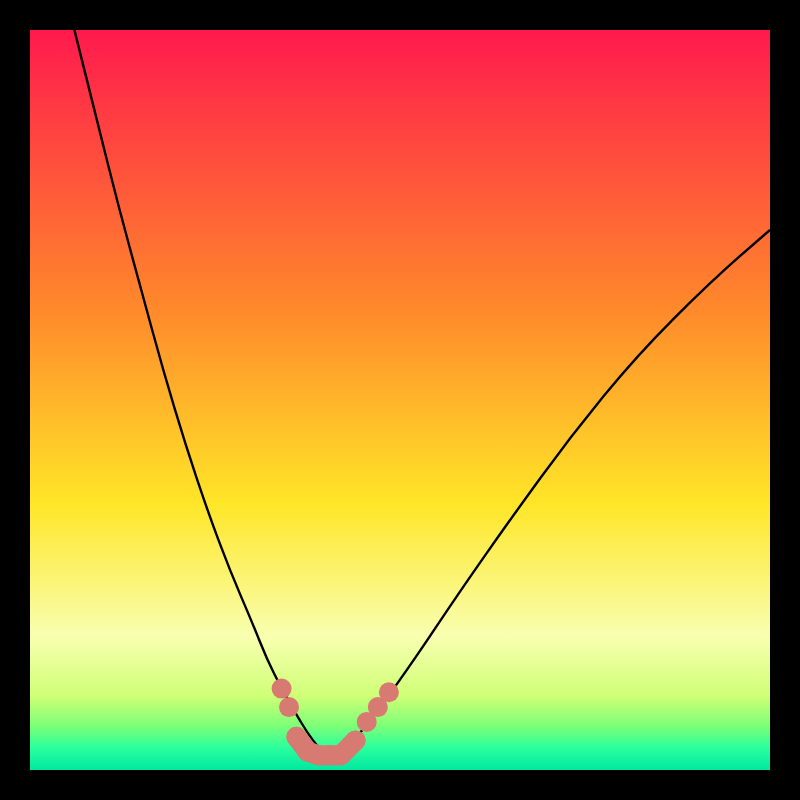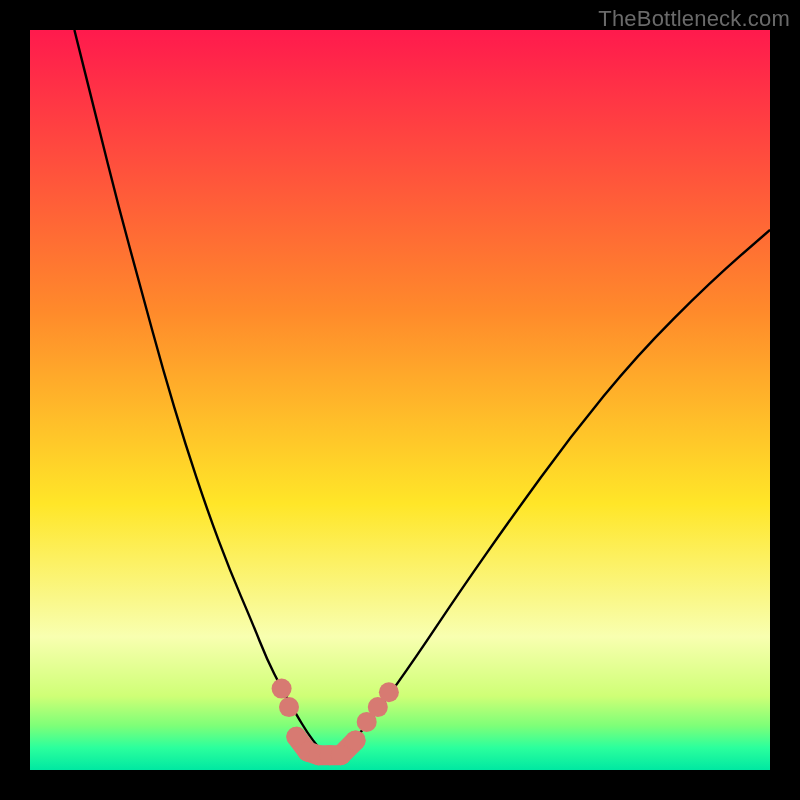--- a/index.html
+++ b/index.html
@@ -41,21 +41,20 @@
     position: absolute;
     inset: 0;
     width: 100%;
     height: 100%;
   }
 </style>
 </head>
 <body>
 
 <div class="frame">
-  <div class="watermark">TheBottleneck.com</div>
   <div class="plot">
     <svg class="gradient" viewBox="0 0 740 740" preserveAspectRatio="none">
       <defs>
         <linearGradient id="bg" x1="0" y1="0" x2="0" y2="1">
             <stop offset="0%" stop-color="#ff1a4d"></stop>
             <stop offset="38%" stop-color="#ff8a2b"></stop>
             <stop offset="64%" stop-color="#ffe628"></stop>
             <stop offset="82%" stop-color="#f8ffb0"></stop>
             <stop offset="90%" stop-color="#cfff76"></stop>
             <stop offset="94%" stop-color="#7eff78"></stop>

